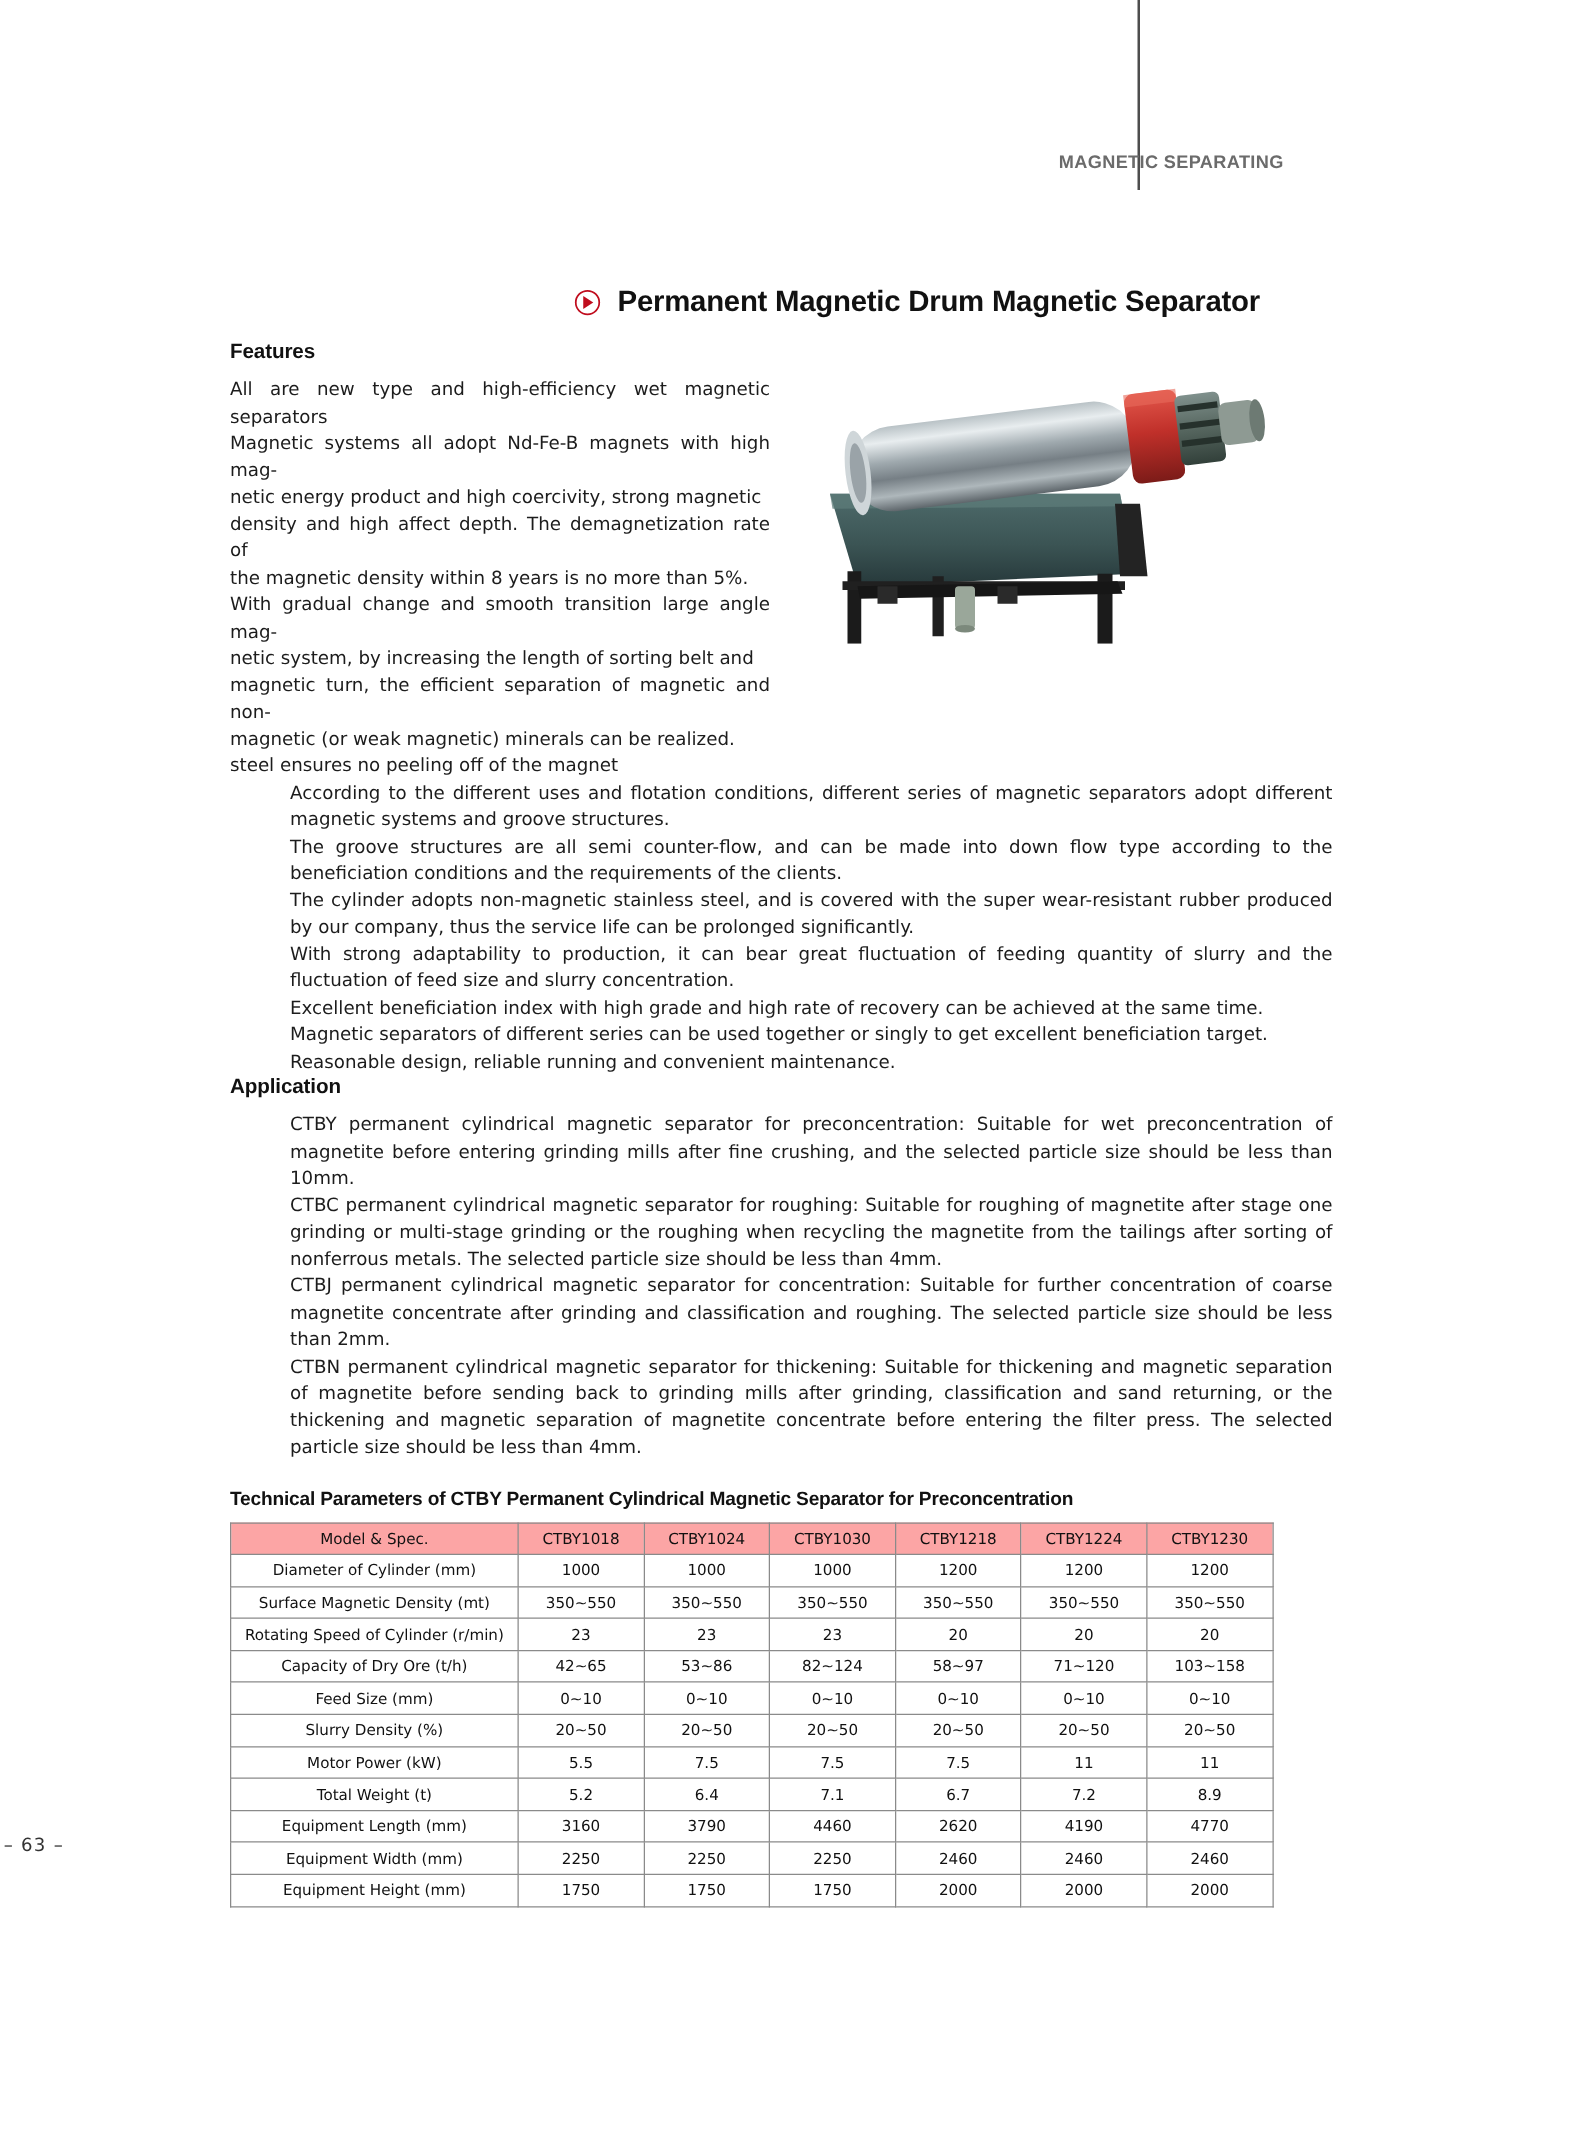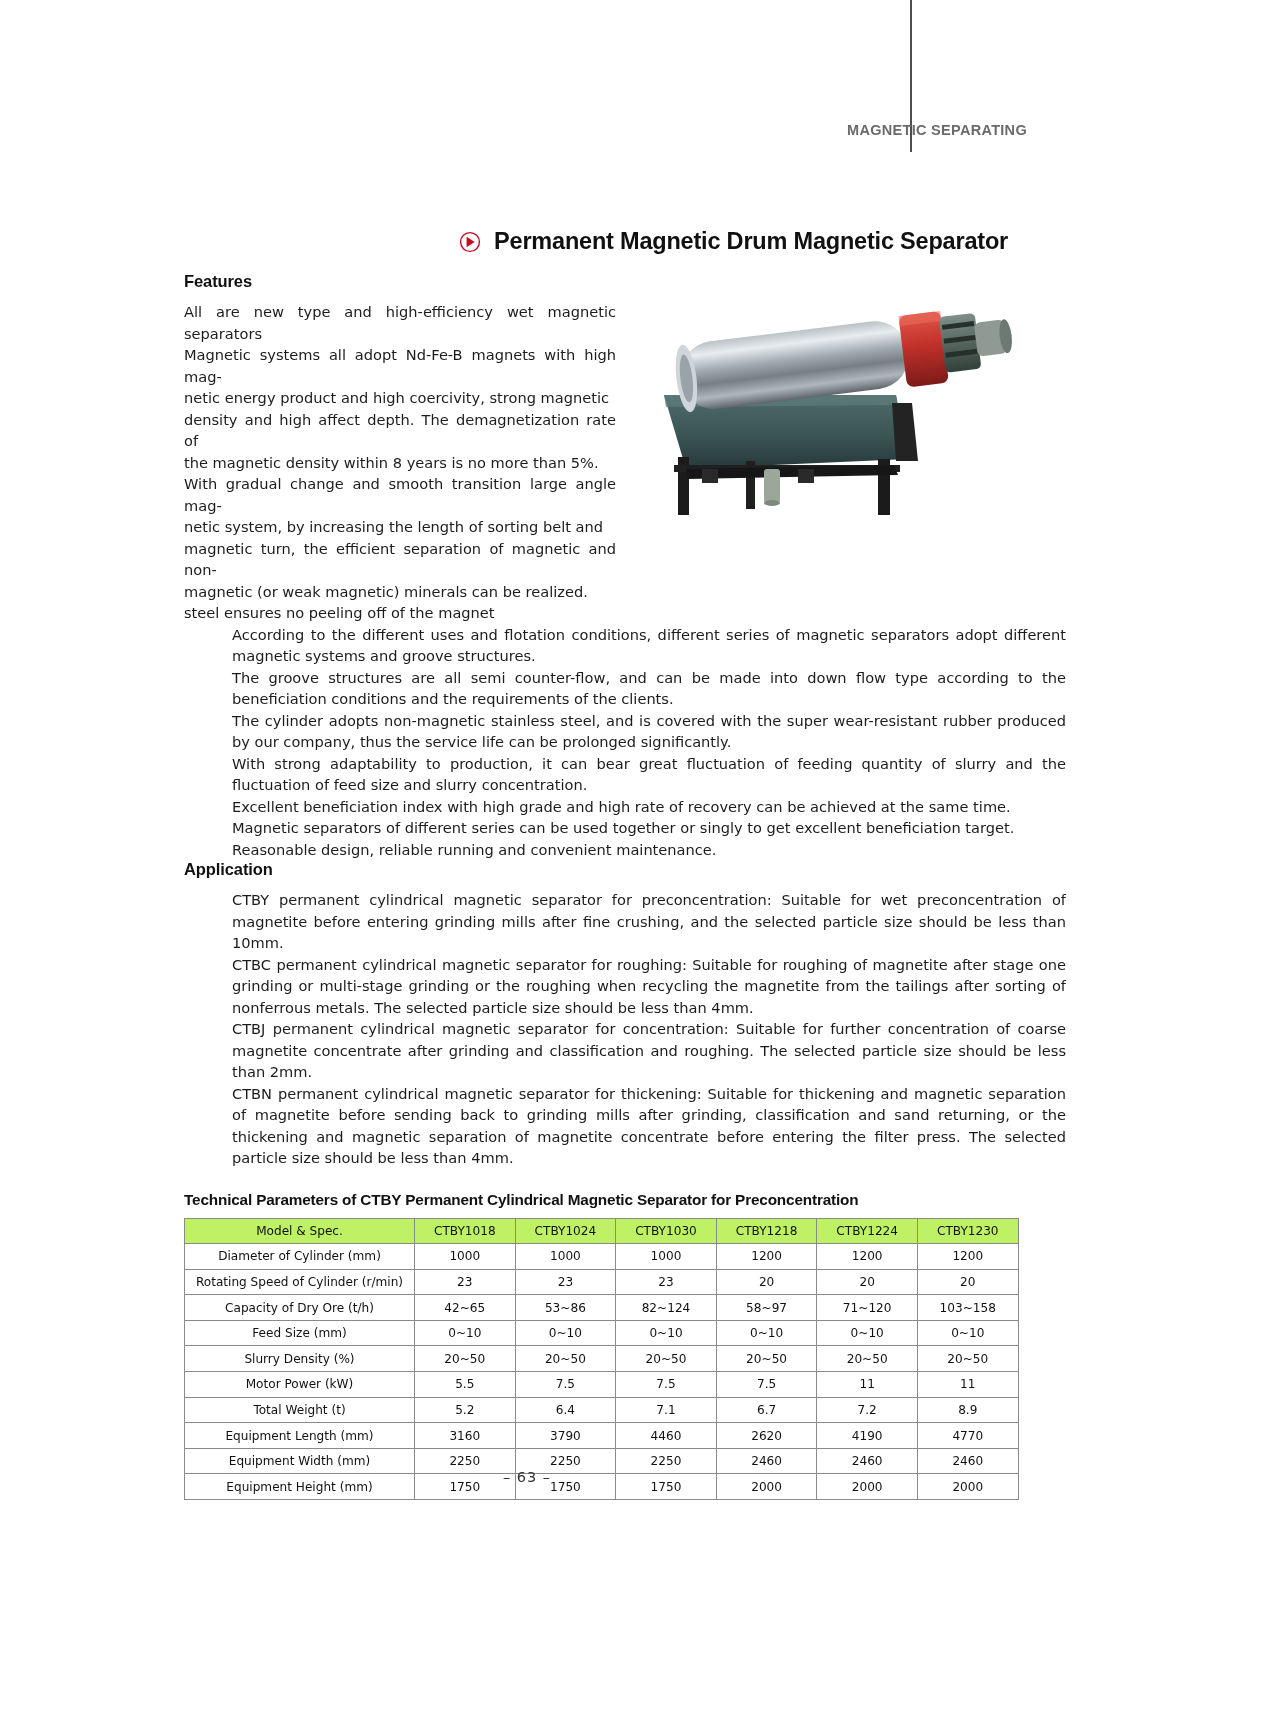--- a/index.html
+++ b/index.html
@@ -59,27 +59,27 @@
     border-collapse:collapse; width:834px; table-layout:fixed;
     font-family:"DejaVu Sans", sans-serif;
   }
   table.params td {
     border:1px solid #8a8a8a;
     font-size:12.1px; color:#111111;
     text-align:center; vertical-align:middle;
     height:25.6px; padding:2px 1px;
     white-space:nowrap;
   }
-  table.params tr.head td { background:#bef264; }
+  table.params tr.head td { background:#fca5a5; }
   table.params td.rowlabel { width:230px; }
   table.params td.val { width:100.6px; }
   
   .page-number {
-    position:absolute; left:16px; top:1469px; width:1022px;
-    text-align:center; font-size:14.5px; color:#333333;
+    position:absolute; left:3px; top:1469px; width:1022px;
+    text-align:left; font-size:14.5px; color:#333333;
     font-family:"DejaVu Sans", sans-serif; letter-spacing:1px;
   }
 </style>
 </head>
 <body>
 
 <div class="header-rule"></div>
 <div class="header-label">MAGNETIC SEPARATING</div>
 
 <div class="title-row">
@@ -205,20 +205,29 @@
         <tr>
           <td class="rowlabel">Diameter of Cylinder (mm)</td>
           <td class="val">1000</td>
           <td class="val">1000</td>
           <td class="val">1000</td>
           <td class="val">1200</td>
           <td class="val">1200</td>
           <td class="val">1200</td>
         </tr>
         <tr>
+          <td class="rowlabel">Surface Magnetic Density (mt)</td>
+          <td class="val">350~550</td>
+          <td class="val">350~550</td>
+          <td class="val">350~550</td>
+          <td class="val">350~550</td>
+          <td class="val">350~550</td>
+          <td class="val">350~550</td>
+        </tr>
+        <tr>
           <td class="rowlabel">Rotating Speed of Cylinder (r/min)</td>
           <td class="val">23</td>
           <td class="val">23</td>
           <td class="val">23</td>
           <td class="val">20</td>
           <td class="val">20</td>
           <td class="val">20</td>
         </tr>
         <tr>
           <td class="rowlabel">Capacity of Dry Ore (t/h)</td>

